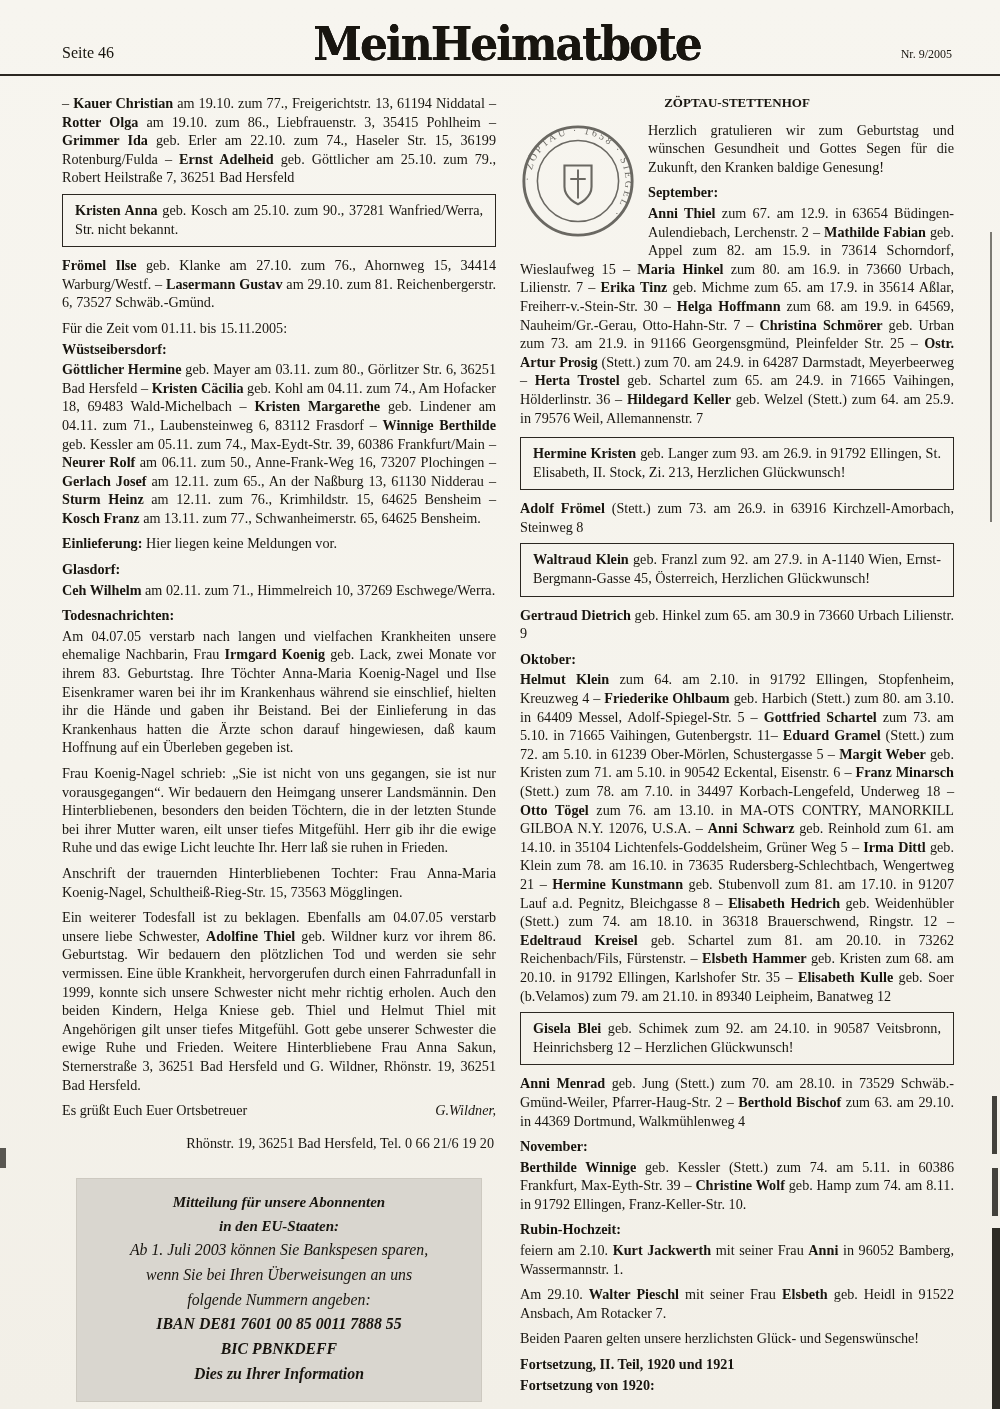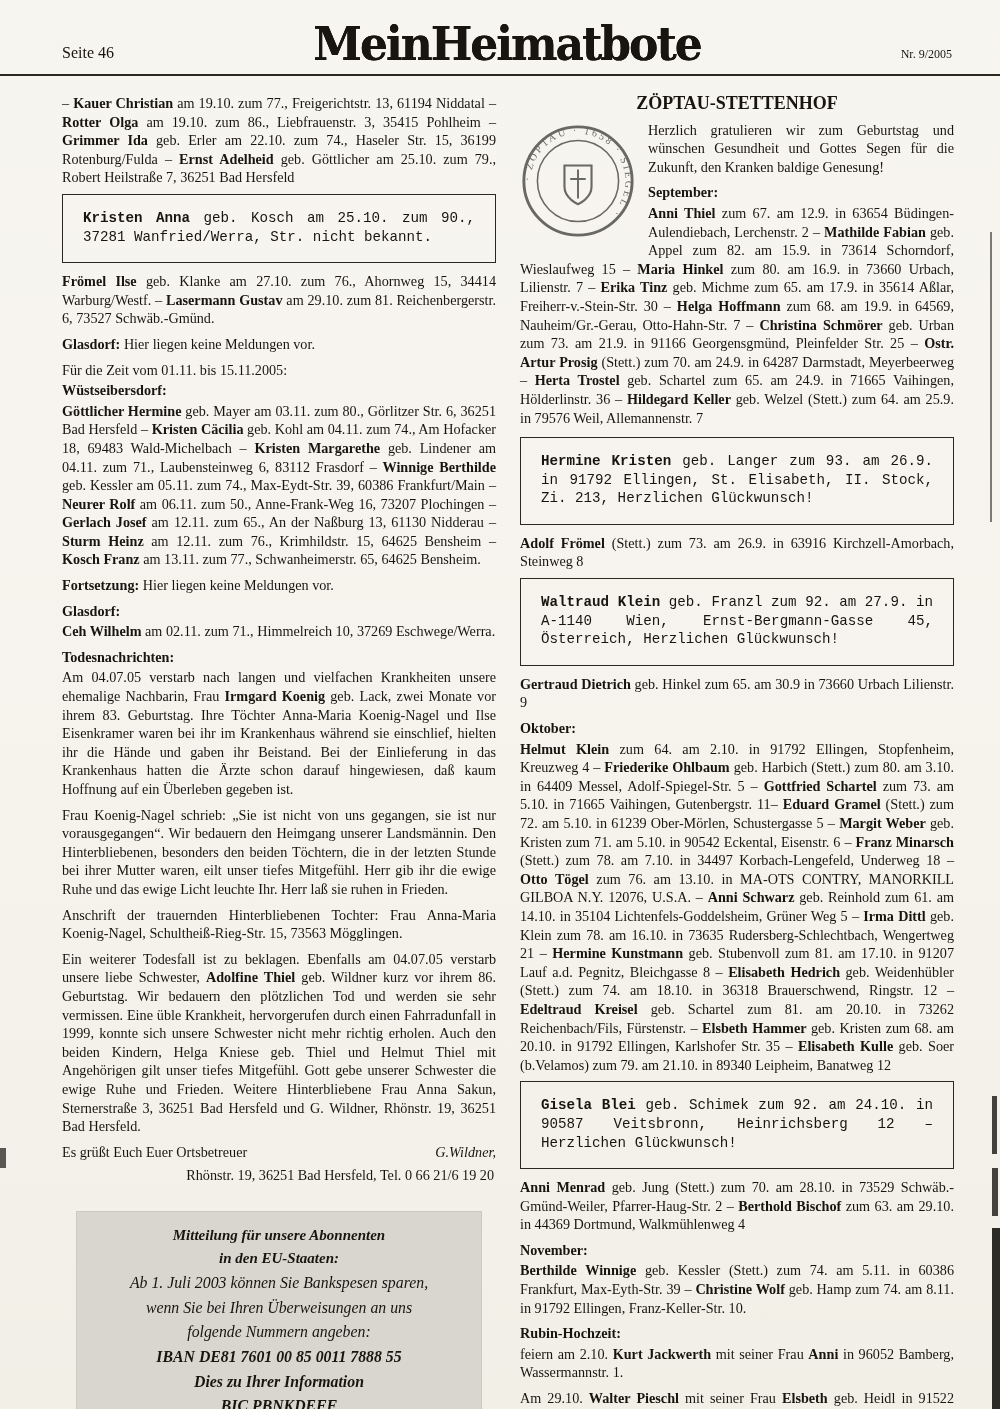--- a/index.html
+++ b/index.html
@@ -20,35 +20,35 @@
     letter-spacing:-2px;transform:scaleY(1.08);line-height:1;
     text-shadow:0 0 .5px #000;padding:0 10px 2px;
   }
   
   .cols{display:flex;gap:24px;padding:18px 46px 0 62px;}
   .col{flex:1;min-width:0;font-size:14.2px;line-height:18.6px;text-align:justify;}
   .col p{margin:0 0 7px;}
   .bold{font-weight:bold;}
   .nb{margin-bottom:2px !important;}
   .box{border:1.5px solid #2b2721;padding:2px 8px 4px;margin:3px 0 9px;}
-  .box p{margin:12px;font-family:Liberation Mono, monospace;}
-  .sigrow{display:flex;justify-content:space-between;margin:0 0 5px;}
+  .box p{margin:4px;}
+  .sigrow{display:flex;justify-content:space-between;margin:0 0 14px;}
   .sigrow .g{font-style:italic;}
   .sigaddr{text-align:right;margin:0 0 8px;padding-right:2px;}
   
   .infobox{
     margin:26px auto 0;width:88%;background:#d9d6cf;text-align:center;
     font-style:italic;padding:12px 12px 16px;font-size:15.8px;line-height:1.5;
     box-shadow:0 0 0 1px #cdc9c0 inset;
   }
   .infobox div{margin:1px 0;}
   .infobox .t{font-weight:bold;font-size:15px;}
   .infobox .s{font-weight:bold;}
   
-  .rtitle{text-align:center;font-weight:bold;font-size:18px;margin:0 0 8px !important;}
+  .rtitle{text-align:center;font-weight:bold;font-size:13px;margin:0 0 8px !important;}
   .sealwrap::after{content:"";display:block;clear:both;}
   .seal{float:left;width:116px;height:116px;margin:2px 12px 4px 0;opacity:.82;}
   
   .artifact{position:absolute;background:#17150f;}
   .a1{right:8px;top:232px;width:2px;height:290px;opacity:.55;}
   .a2{right:3px;top:1096px;width:5px;height:58px;opacity:.8;}
   .a3{right:2px;top:1168px;width:6px;height:48px;opacity:.8;}
   .a4{right:0;top:1228px;width:8px;height:181px;opacity:.9;}
   .a5{left:0;top:1148px;width:6px;height:20px;opacity:.7;}
 </style>
@@ -66,25 +66,24 @@
   <div class="cols">
 
     <div class="col">
       <p>– <b>Kauer Christian</b> am 19.10. zum 77., Freigerichtstr. 13, 61194 Niddatal – <b>Rotter Olga</b> am 19.10. zum 86., Liebfrauenstr. 3, 35415 Pohlheim – <b>Grimmer Ida</b> geb. Erler am 22.10. zum 74., Haseler Str. 15, 36199 Rotenburg/Fulda – <b>Ernst Adelheid</b> geb. Göttlicher am 25.10. zum 79., Robert Heilstraße 7, 36251 Bad Hersfeld</p>
 
       <div class="box">
         <p><b>Kristen Anna</b> geb. Kosch am 25.10. zum 90., 37281 Wanfried/Werra, Str. nicht bekannt.</p>
       </div>
 
       <p><b>Frömel Ilse</b> geb. Klanke am 27.10. zum 76., Ahornweg 15, 34414 Warburg/Westf. – <b>Lasermann Gustav</b> am 29.10. zum 81. Reichenbergerstr. 6, 73527 Schwäb.-Gmünd.</p>
-      <p><b>Glasdorf:</b> Hier liegen keine Meldungen vor.</p>
       <p class="nb">Für die Zeit vom 01.11. bis 15.11.2005:</p>
       <p class="bold nb">Wüstseibersdorf:</p>
       <p><b>Göttlicher Hermine</b> geb. Mayer am 03.11. zum 80., Görlitzer Str. 6, 36251 Bad Hersfeld – <b>Kristen Cäcilia</b> geb. Kohl am 04.11. zum 74., Am Hofacker 18, 69483 Wald-Michelbach – <b>Kristen Margarethe</b> geb. Lindener am 04.11. zum 71., Laubensteinweg 6, 83112 Frasdorf – <b>Winnige Berthilde</b> geb. Kessler am 05.11. zum 74., Max-Eydt-Str. 39, 60386 Frankfurt/Main – <b>Neurer Rolf</b> am 06.11. zum 50., Anne-Frank-Weg 16, 73207 Plochingen – <b>Gerlach Josef</b> am 12.11. zum 65., An der Naßburg 13, 61130 Nidderau – <b>Sturm Heinz</b> am 12.11. zum 76., Krimhildstr. 15, 64625 Bensheim – <b>Kosch Franz</b> am 13.11. zum 77., Schwanheimerstr. 65, 64625 Bensheim.</p>
-      <p><b>Fortsetzung:</b> Hier liegen keine Meldungen vor.</p>
+      <p><b>Einlieferung:</b> Hier liegen keine Meldungen vor.</p>
       <p class="bold nb">Glasdorf:</p>
       <p><b>Ceh Wilhelm</b> am 02.11. zum 71., Himmelreich 10, 37269 Eschwege/Werra.</p>
       <p class="bold nb">Todesnachrichten:</p>
       <p>Am 04.07.05 verstarb nach langen und vielfachen Krankheiten unsere ehemalige Nachbarin, Frau <b>Irmgard Koenig</b> geb. Lack, zwei Monate vor ihrem 83. Geburtstag. Ihre Töchter Anna-Maria Koenig-Nagel und Ilse Eisenkramer waren bei ihr im Krankenhaus während sie einschlief, hielten ihr die Hände und gaben ihr Beistand. Bei der Einlieferung in das Krankenhaus hatten die Ärzte schon darauf hingewiesen, daß kaum Hoffnung auf ein Überleben gegeben ist.</p>
       <p>Frau Koenig-Nagel schrieb: „Sie ist nicht von uns gegangen, sie ist nur vorausgegangen“. Wir bedauern den Heimgang unserer Landsmännin. Den Hinterbliebenen, besonders den beiden Töchtern, die in der letzten Stunde bei ihrer Mutter waren, eilt unser tiefes Mitgefühl. Herr gib ihr die ewige Ruhe und das ewige Licht leuchte Ihr. Herr laß sie ruhen in Frieden.</p>
       <p>Anschrift der trauernden Hinterbliebenen Tochter: Frau Anna-Maria Koenig-Nagel, Schultheiß-Rieg-Str. 15, 73563 Mögglingen.</p>
       <p>Ein weiterer Todesfall ist zu beklagen. Ebenfalls am 04.07.05 verstarb unsere liebe Schwester, <b>Adolfine Thiel</b> geb. Wildner kurz vor ihrem 86. Geburtstag. Wir bedauern den plötzlichen Tod und werden sie sehr vermissen. Eine üble Krankheit, hervorgerufen durch einen Fahrradunfall in 1999, konnte sich unsere Schwester nicht mehr richtig erholen. Auch den beiden Kindern, Helga Kniese geb. Thiel und Helmut Thiel mit Angehörigen gilt unser tiefes Mitgefühl. Gott gebe unserer Schwester die ewige Ruhe und Frieden. Weitere Hinterbliebene Frau Anna Sakun, Sternerstraße 3, 36251 Bad Hersfeld und G. Wildner, Rhönstr. 19, 36251 Bad Hersfeld.</p>
 
       <div class="sigrow">
         <span>Es grüßt Euch Euer Ortsbetreuer</span>
@@ -92,22 +91,22 @@
       </div>
       <p class="sigaddr">Rhönstr. 19, 36251 Bad Hersfeld, Tel. 0 66 21/6 19 20</p>
 
       <div class="infobox">
         <div class="t">Mitteilung für unsere Abonnenten</div>
         <div class="t">in den EU-Staaten:</div>
         <div>Ab 1. Juli 2003 können Sie Bankspesen sparen,</div>
         <div>wenn Sie bei Ihren Überweisungen an uns</div>
         <div>folgende Nummern angeben:</div>
         <div class="s">IBAN DE81 7601 00 85 0011 7888 55</div>
+        <div class="s">BIC PBNKDEFF</div>
         <div class="s">Dies zu Ihrer Information</div>
-        <div class="s">BIC PBNKDEFF</div>
       </div>
     </div>
 
     <div class="col">
       <p class="rtitle">ZÖPTAU-STETTENHOF</p>
 
       <div class="sealwrap">
         <svg class="seal" viewBox="0 0 120 120" aria-hidden="true">
           <circle cx="60" cy="60" r="56" fill="none" stroke="#4c4a44" stroke-width="3"></circle>
           <circle cx="60" cy="60" r="42" fill="none" stroke="#4c4a44" stroke-width="1.6"></circle>

